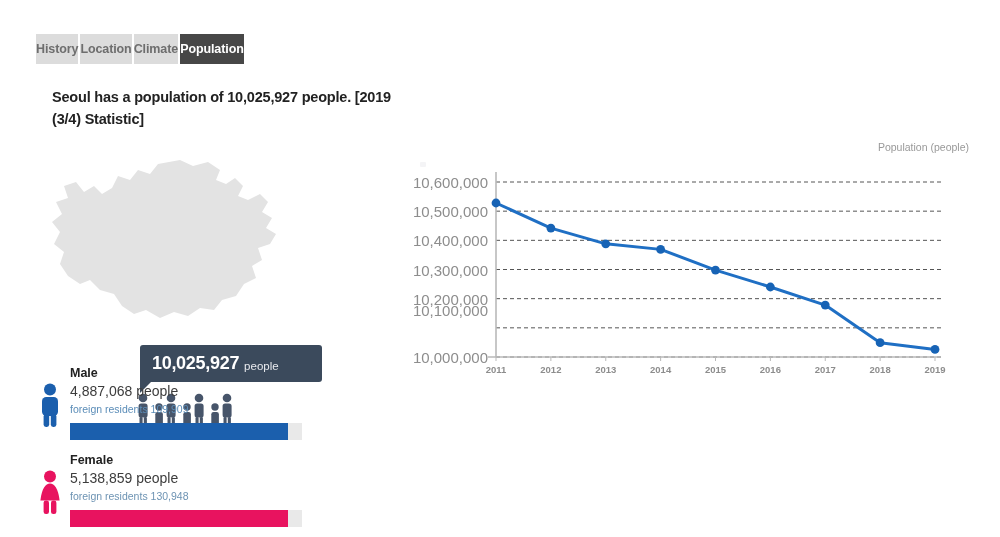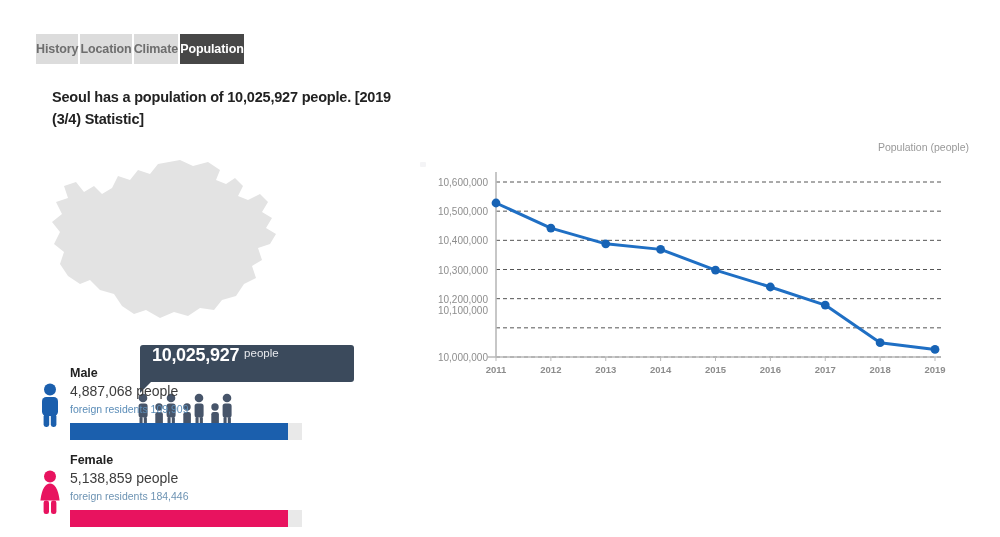--- a/index.html
+++ b/index.html
@@ -64,26 +64,27 @@
     height: 195px;
   }
   #map-shape {
     position: absolute;
     left: 0; top: 0;
   }
   #bubble {
     position: absolute;
     left: 110px;
     top: 193px;
-    width: 214px;
+    width: 182px;
     height: 37px;
     background: #3b4a5c;
     border-radius: 3px 3px 3px 0;
     color: #ffffff;
     display: flex;
+    align-items: center;
     padding-left: 12px;
   }
   #bubble-value {
     font-size: 18px;
     font-weight: bold;
     letter-spacing: -0.3px;
   }
   #bubble-unit {
     font-size: 11.5px;
     margin-left: 5px;
@@ -192,21 +193,21 @@
     left: 22px;
     top: 80px;
     width: 6px;
     height: 5px;
     background: #f4f4f6;
     border-radius: 1px;
   }
   .y-tick-label {
     position: absolute;
     right: 0;
-    font-size: 10px;
+    font-size: 15px;
     color: #8d8d8d;
     text-align: left;
     white-space: nowrap;
     transform: translateY(-50%);
   }
   .x-tick-label {
     position: absolute;
     font-size: 9.5px;
     color: #8d8d8d;
     text-align: center;
@@ -323,21 +324,21 @@
     <g fill="#e8135f">
       <circle cx="13" cy="6.5" r="6"></circle>
       <path d="M13,13.5 C17.4,13.5 21.2,18.5 22.6,30.5 L3.4,30.5 C4.8,18.5 8.6,13.5 13,13.5 Z"></path>
       <rect x="6.6" y="30.5" width="5.4" height="13.5" rx="2.3"></rect>
       <rect x="14.0" y="30.5" width="5.4" height="13.5" rx="2.3"></rect>
     </g>
   </svg>
   <div class="gender-text">
     <div class="gender-name">Female</div>
     <div class="gender-count">5,138,859 people</div>
-    <div class="gender-foreign" id="female-foreign">foreign residents 184,446</div>
+    <div class="gender-foreign" id="female-foreign">foreign residents 130,948</div>
   </div>
   <div class="bar-wrap">
     <div class="bar-fill" id="female-bar" style="width: 94%; background: rgb(232, 19, 95);"></div>
     <div class="bar-rest"></div>
   </div>
 </div>
 
 <div id="chart-panel">
   <div id="chart-axis-label">Population (people)</div>
   <div id="faint-mark"></div>

